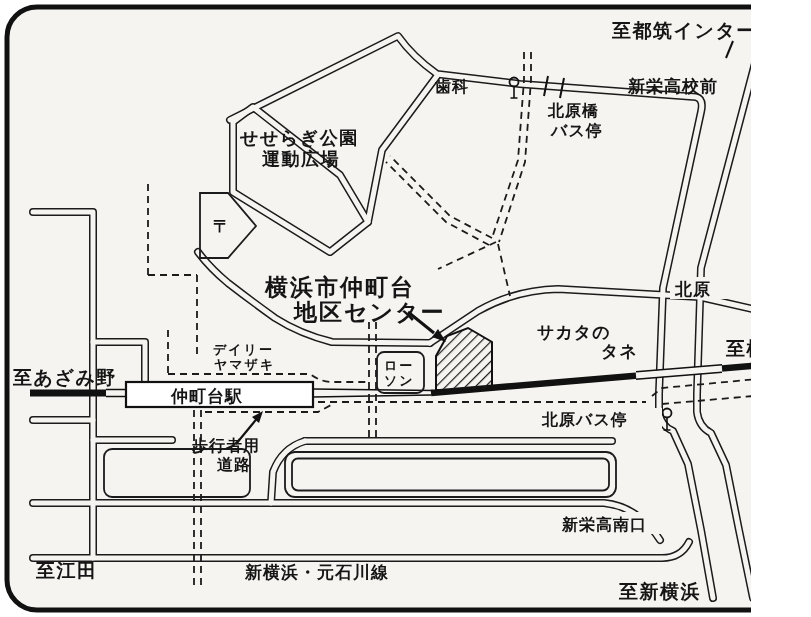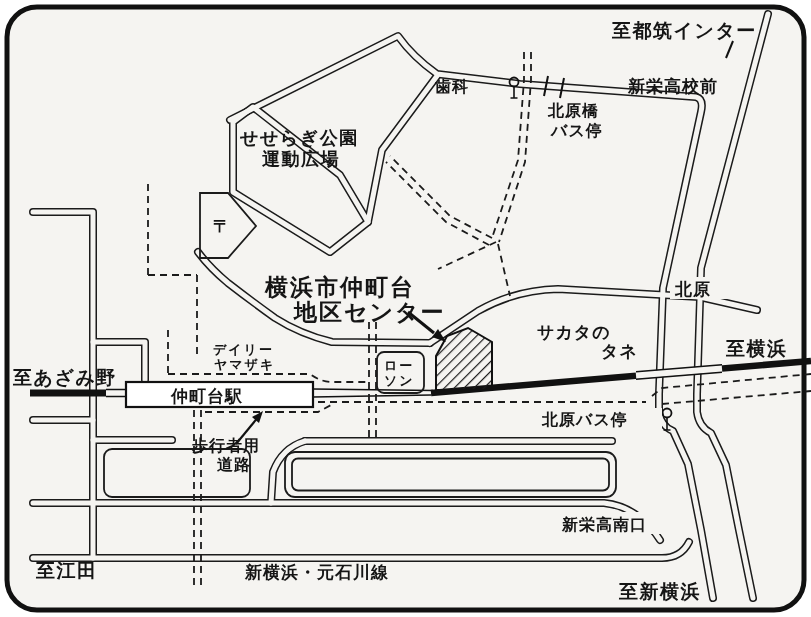--- a/index.html
+++ b/index.html
@@ -1,16 +1,16 @@
 <!DOCTYPE html>
 <html><head>
 <meta charset="utf-8">
 <style>
   html,body{margin:0;padding:0;background:#ffffff;}
-  .stage{width:811px;height:617px;position:relative;background:#ffffff;overflow:hidden;}
+  .stage{width:751px;height:617px;position:relative;background:#ffffff;overflow:hidden;}
   svg{display:block;}
   .casing path{stroke:#1b1b1b;stroke-width:8;fill:none;stroke-linejoin:round;stroke-linecap:round;}
   .fillr  path{stroke:#f5f4f1;stroke-width:5;fill:none;stroke-linejoin:round;stroke-linecap:round;}
   .dash{stroke:#1b1b1b;stroke-width:1.8;fill:none;stroke-dasharray:7 5;}
   .rail7{stroke:#111;stroke-width:7;fill:none;}
   .rail65{stroke:#111;stroke-width:6.5;fill:none;}
   .railthin{stroke:#111;stroke-width:1.6;fill:none;}
   .bandw{stroke:#f5f4f1;stroke-width:7;fill:none;}
   .bande{stroke:#111;stroke-width:1.4;fill:none;}
   .bld{stroke:#1b1b1b;stroke-width:1.8;fill:none;}

